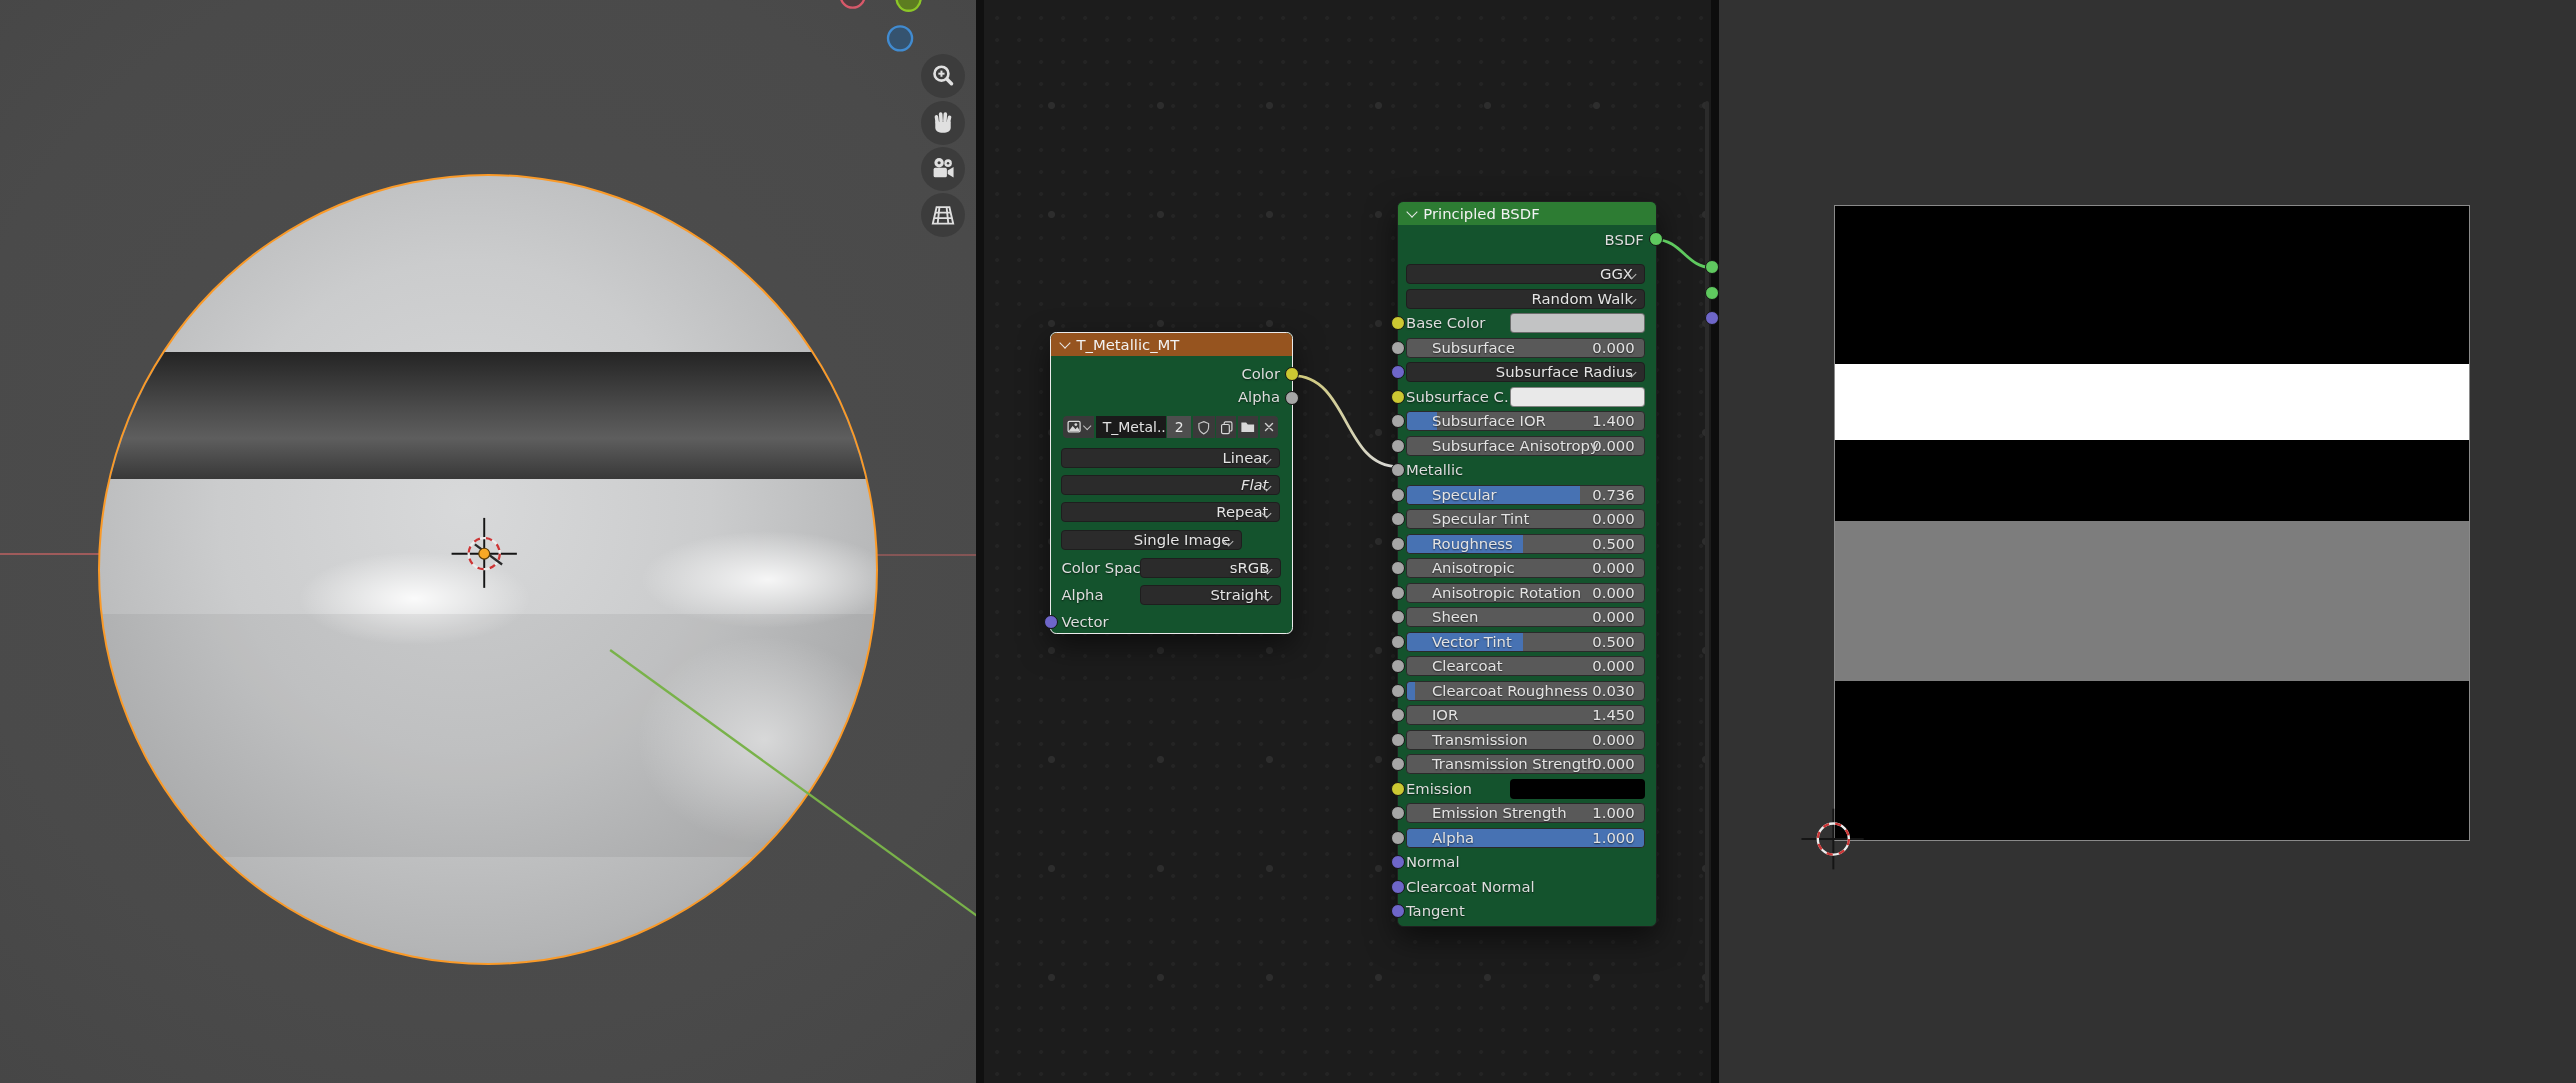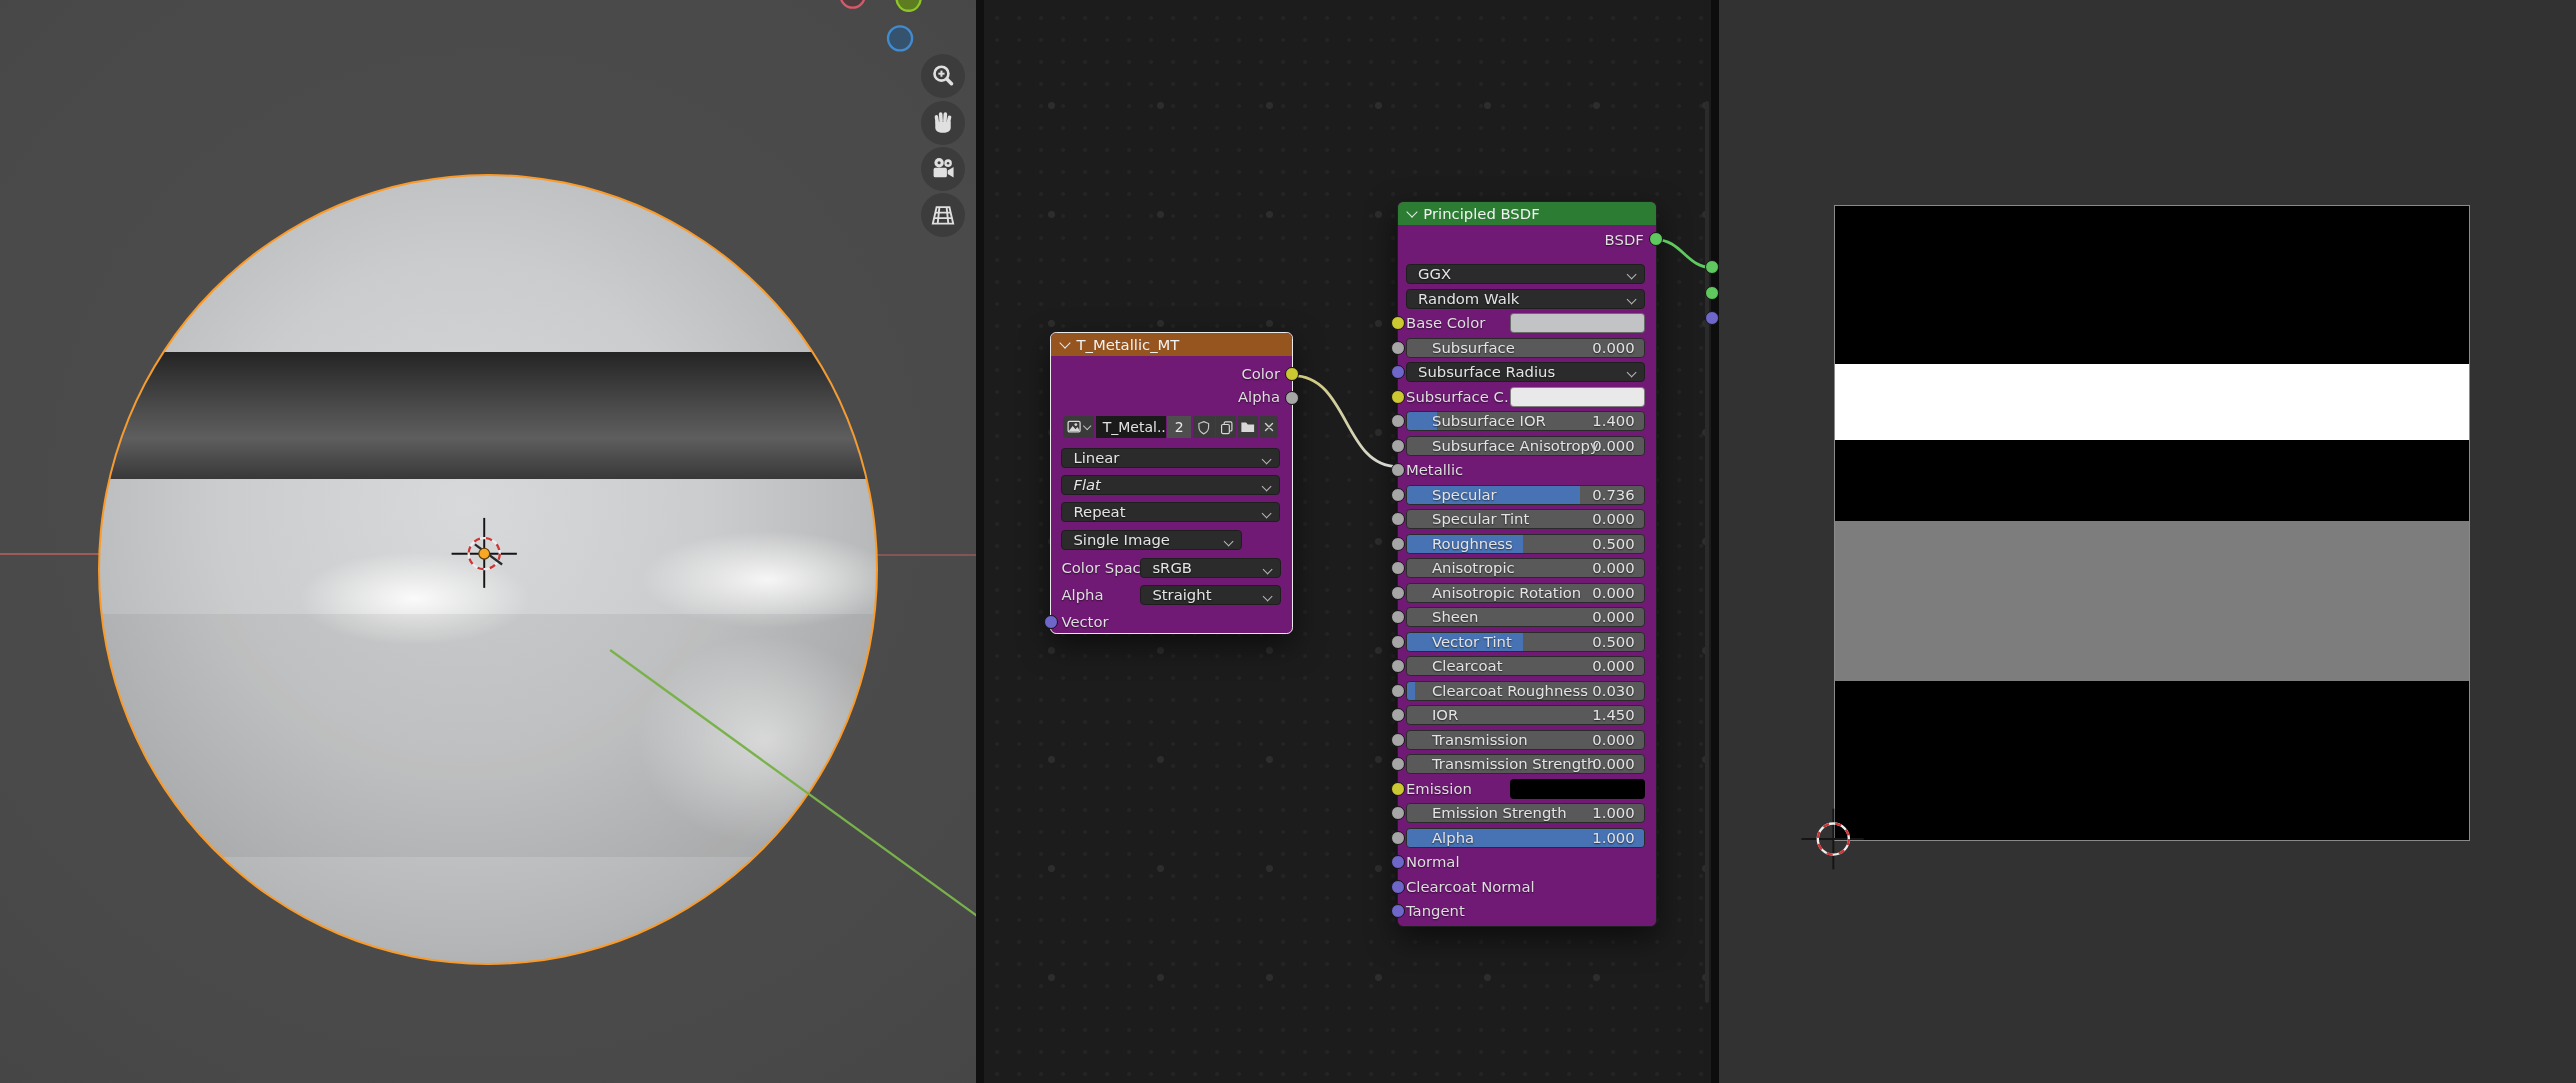--- a/index.html
+++ b/index.html
@@ -36,21 +36,21 @@
       background-size:109px 109px,22px 22px;background-position:14px 51px,3.1px 7px;}
   .scrollbar{position:absolute;left:722px;top:101px;width:3.9px;height:902px;background:#2b2b2b;border-radius:2.3px;}
   .divider{position:absolute;top:0;height:1084px;background:#101010;}
   .d1{left:976px;width:7.8px;}
   .d2{left:1711px;width:8.6px;background:#0d0d0d;}
   .image-editor{position:absolute;left:1719px;top:0;width:857px;height:1084px;background:#323232;}
   .img-frame{position:absolute;left:115px;top:205px;width:634px;height:634px;border:0.8px solid #8a8a8a;box-sizing:content-box;}
   .stripe{width:100%;}
 
   
-  .node{position:absolute;background:#701a75;border-radius:6.2px;box-shadow:0 11px 29.5px rgba(0,0,0,.55);}
+  .node{position:absolute;background:#14532d;border-radius:6.2px;box-shadow:0 11px 29.5px rgba(0,0,0,.55);text-align:right;}
   .node.tex{left:1052px;top:334px;width:241px;height:300px;border:1.6px solid #ebebeb;margin:-1.6px;}
   .node.bsdf{left:1398px;top:202px;width:258px;height:724px;border:0.8px solid #1f1f1f;margin:-0.8px;}
   .hdr{position:absolute;left:0;right:0;top:0;height:22.5px;border-radius:5.4px 5.4px 0 0;
        display:flex;align-items:center;gap:7.8px;padding:0 9.3px;box-sizing:border-box;
        color:#f2f2f2;font-size:14.8px;}
   .hdr-chev{width:7px;height:7px;border-right:1.6px solid #e8e8e8;border-bottom:1.6px solid #e8e8e8;
             transform:rotate(45deg);margin-top:-3.9px;flex:0 0 auto;}
   .prow{position:absolute;height:20px;}
   .plabel{position:absolute;font-size:14.8px;color:#dedede;line-height:20px;
           text-shadow:0 0.8px 1.6px rgba(0,0,0,.6);white-space:nowrap;}

